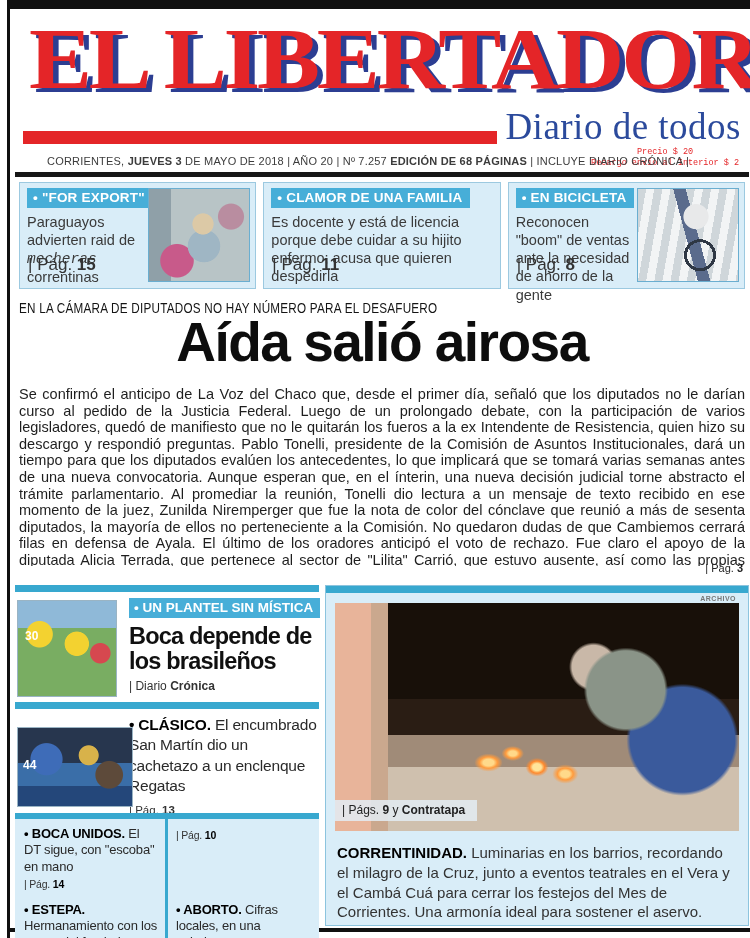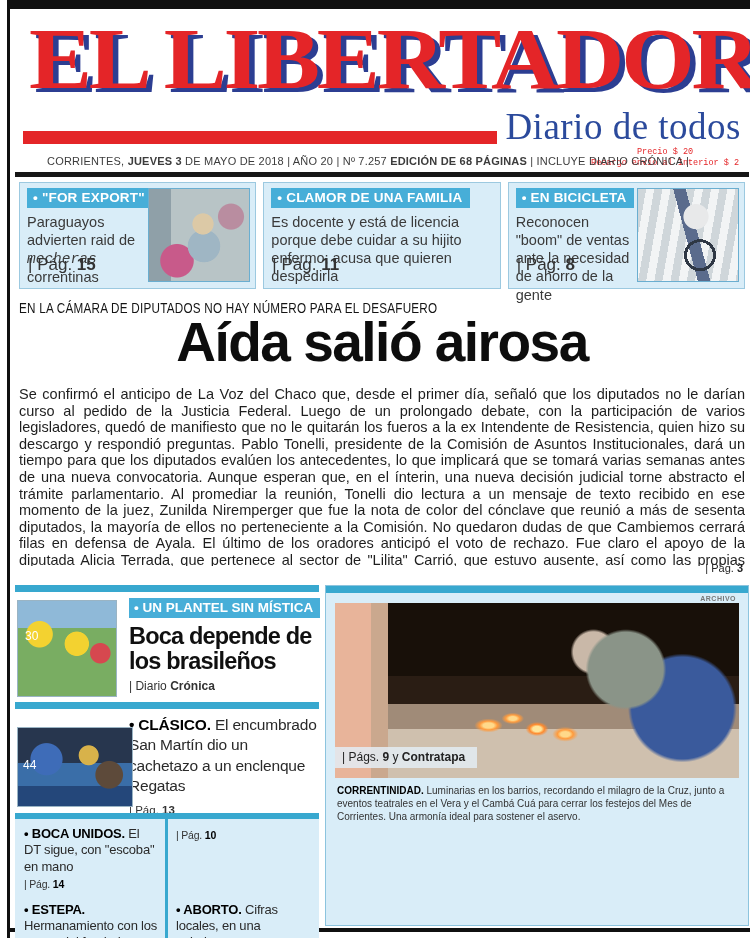--- a/index.html
+++ b/index.html
@@ -50,21 +50,21 @@
   .ph-soccer{background:
      radial-gradient(circle at 22% 35%, #f3d230 0 13%, rgba(0,0,0,0) 14%),
      radial-gradient(circle at 60% 45%, #f3d230 0 15%, rgba(0,0,0,0) 16%),
      radial-gradient(circle at 84% 55%, #d6484f 0 10%, rgba(0,0,0,0) 11%),
      linear-gradient(180deg,#8fb9d8 0 28%, #79ad62 28% 100%);}
   .ph-basket{background:
      radial-gradient(circle at 25% 40%, #3e6cb8 0 16%, rgba(0,0,0,0) 17%),
      radial-gradient(circle at 62% 35%, #d8b24a 0 11%, rgba(0,0,0,0) 12%),
      radial-gradient(circle at 80% 60%, #5d4a3a 0 13%, rgba(0,0,0,0) 14%),
      linear-gradient(180deg,#27364e 0 45%, #3a6ea8 45% 75%, #24477a 75% 100%);}
-  .jersey-num{position:absolute;color:#ffffff;font-weight:normal;font-size:12px;}
+  .jersey-num{position:absolute;color:#ffffff;font-weight:bold;font-size:12px;}
 
   
   .kicker{position:absolute;left:12px;top:299px;font-size:15px;color:#141414;white-space:nowrap;
     transform:scaleX(0.78);transform-origin:left top;letter-spacing:0.3px;}
   .headline{position:absolute;left:0;right:0;top:312px;text-align:center;font-size:55px;
     font-weight:bold;color:#0d0d0d;letter-spacing:-1.5px;line-height:1.1;}
   .body-text{position:absolute;left:12px;right:12px;top:386px;font-size:14.5px;line-height:16.6px;
     text-align:justify;color:#1e1e1e;height:180px;overflow:hidden;}
   .main-pageref{position:absolute;right:14px;top:562px;font-size:11px;color:#222;}
 
@@ -91,33 +91,33 @@
   .qcell b{color:#000;}
   .qpage{font-size:10.5px;color:#333;margin-top:3px;}
 
   
   .feature{position:absolute;left:318px;top:585px;width:424px;height:341px;background:#d9edf8;
     border:1px solid #8cc4de;box-sizing:border-box;}
   .feature-bar{height:7px;background:#38a8cf;}
   .feature-title{text-align:center;font-size:30px;font-weight:bold;color:#101010;
     letter-spacing:-0.5px;margin-top:5px;line-height:1.1;}
   .feature-credit{text-align:right;font-size:7px;color:#777;font-weight:bold;margin:2px 12px 1px 0;letter-spacing:0.5px;}
-  .feature-photo{position:relative;margin:0 9px;height:175px;overflow:hidden;background:
+  .feature-photo{position:relative;margin:0 9px;height:228px;overflow:hidden;background:
      radial-gradient(ellipse at 38% 70%, #ffd98a 0 1.5%, #ff9b3d 2.5%, rgba(0,0,0,0) 4%),
      radial-gradient(ellipse at 44% 66%, #ffd98a 0 1.2%, #ff9b3d 2.2%, rgba(0,0,0,0) 3.5%),
      radial-gradient(ellipse at 50% 72%, #ffe59a 0 1.5%, #ff8a2d 2.6%, rgba(0,0,0,0) 4%),
      radial-gradient(ellipse at 57% 75%, #ffd98a 0 1.4%, #ff9b3d 2.4%, rgba(0,0,0,0) 4%),
      radial-gradient(circle at 72% 38%, #8a9488 0 12%, rgba(0,0,0,0) 13%),
      radial-gradient(circle at 86% 60%, #3a5a9c 0 14%, rgba(0,0,0,0) 15%),
      radial-gradient(circle at 64% 28%, #c9b8a8 0 7%, rgba(0,0,0,0) 8%),
      linear-gradient(90deg,#e8b49a 0 9%, #caa88e 9% 13%, rgba(0,0,0,0) 13%),
      linear-gradient(180deg,#181009 0 42%, #2a1d14 42% 58%, #a08b78 58% 72%, #cfc0ae 72% 100%);}
   .photo-overlay{position:absolute;left:0;bottom:10px;background:rgba(226,234,241,0.88);
     padding:3px 12px 4px 7px;font-size:12px;color:#222;}
-  .feature-caption{padding:6px 11px 0 11px;font-size:10px;line-height:1.32;color:#333;}
+  .feature-caption{padding:12px 11px 0 11px;font-size:15px;line-height:1.32;color:#333;}
   .feature-caption b{color:#000;}
   i{font-style:italic;font-family:Liberation Mono, monospace;}
 </style>
 </head>
 <body>
 
 <div class="page">
 
   <div class="edge-top"></div>
   <div class="edge-left"></div>

